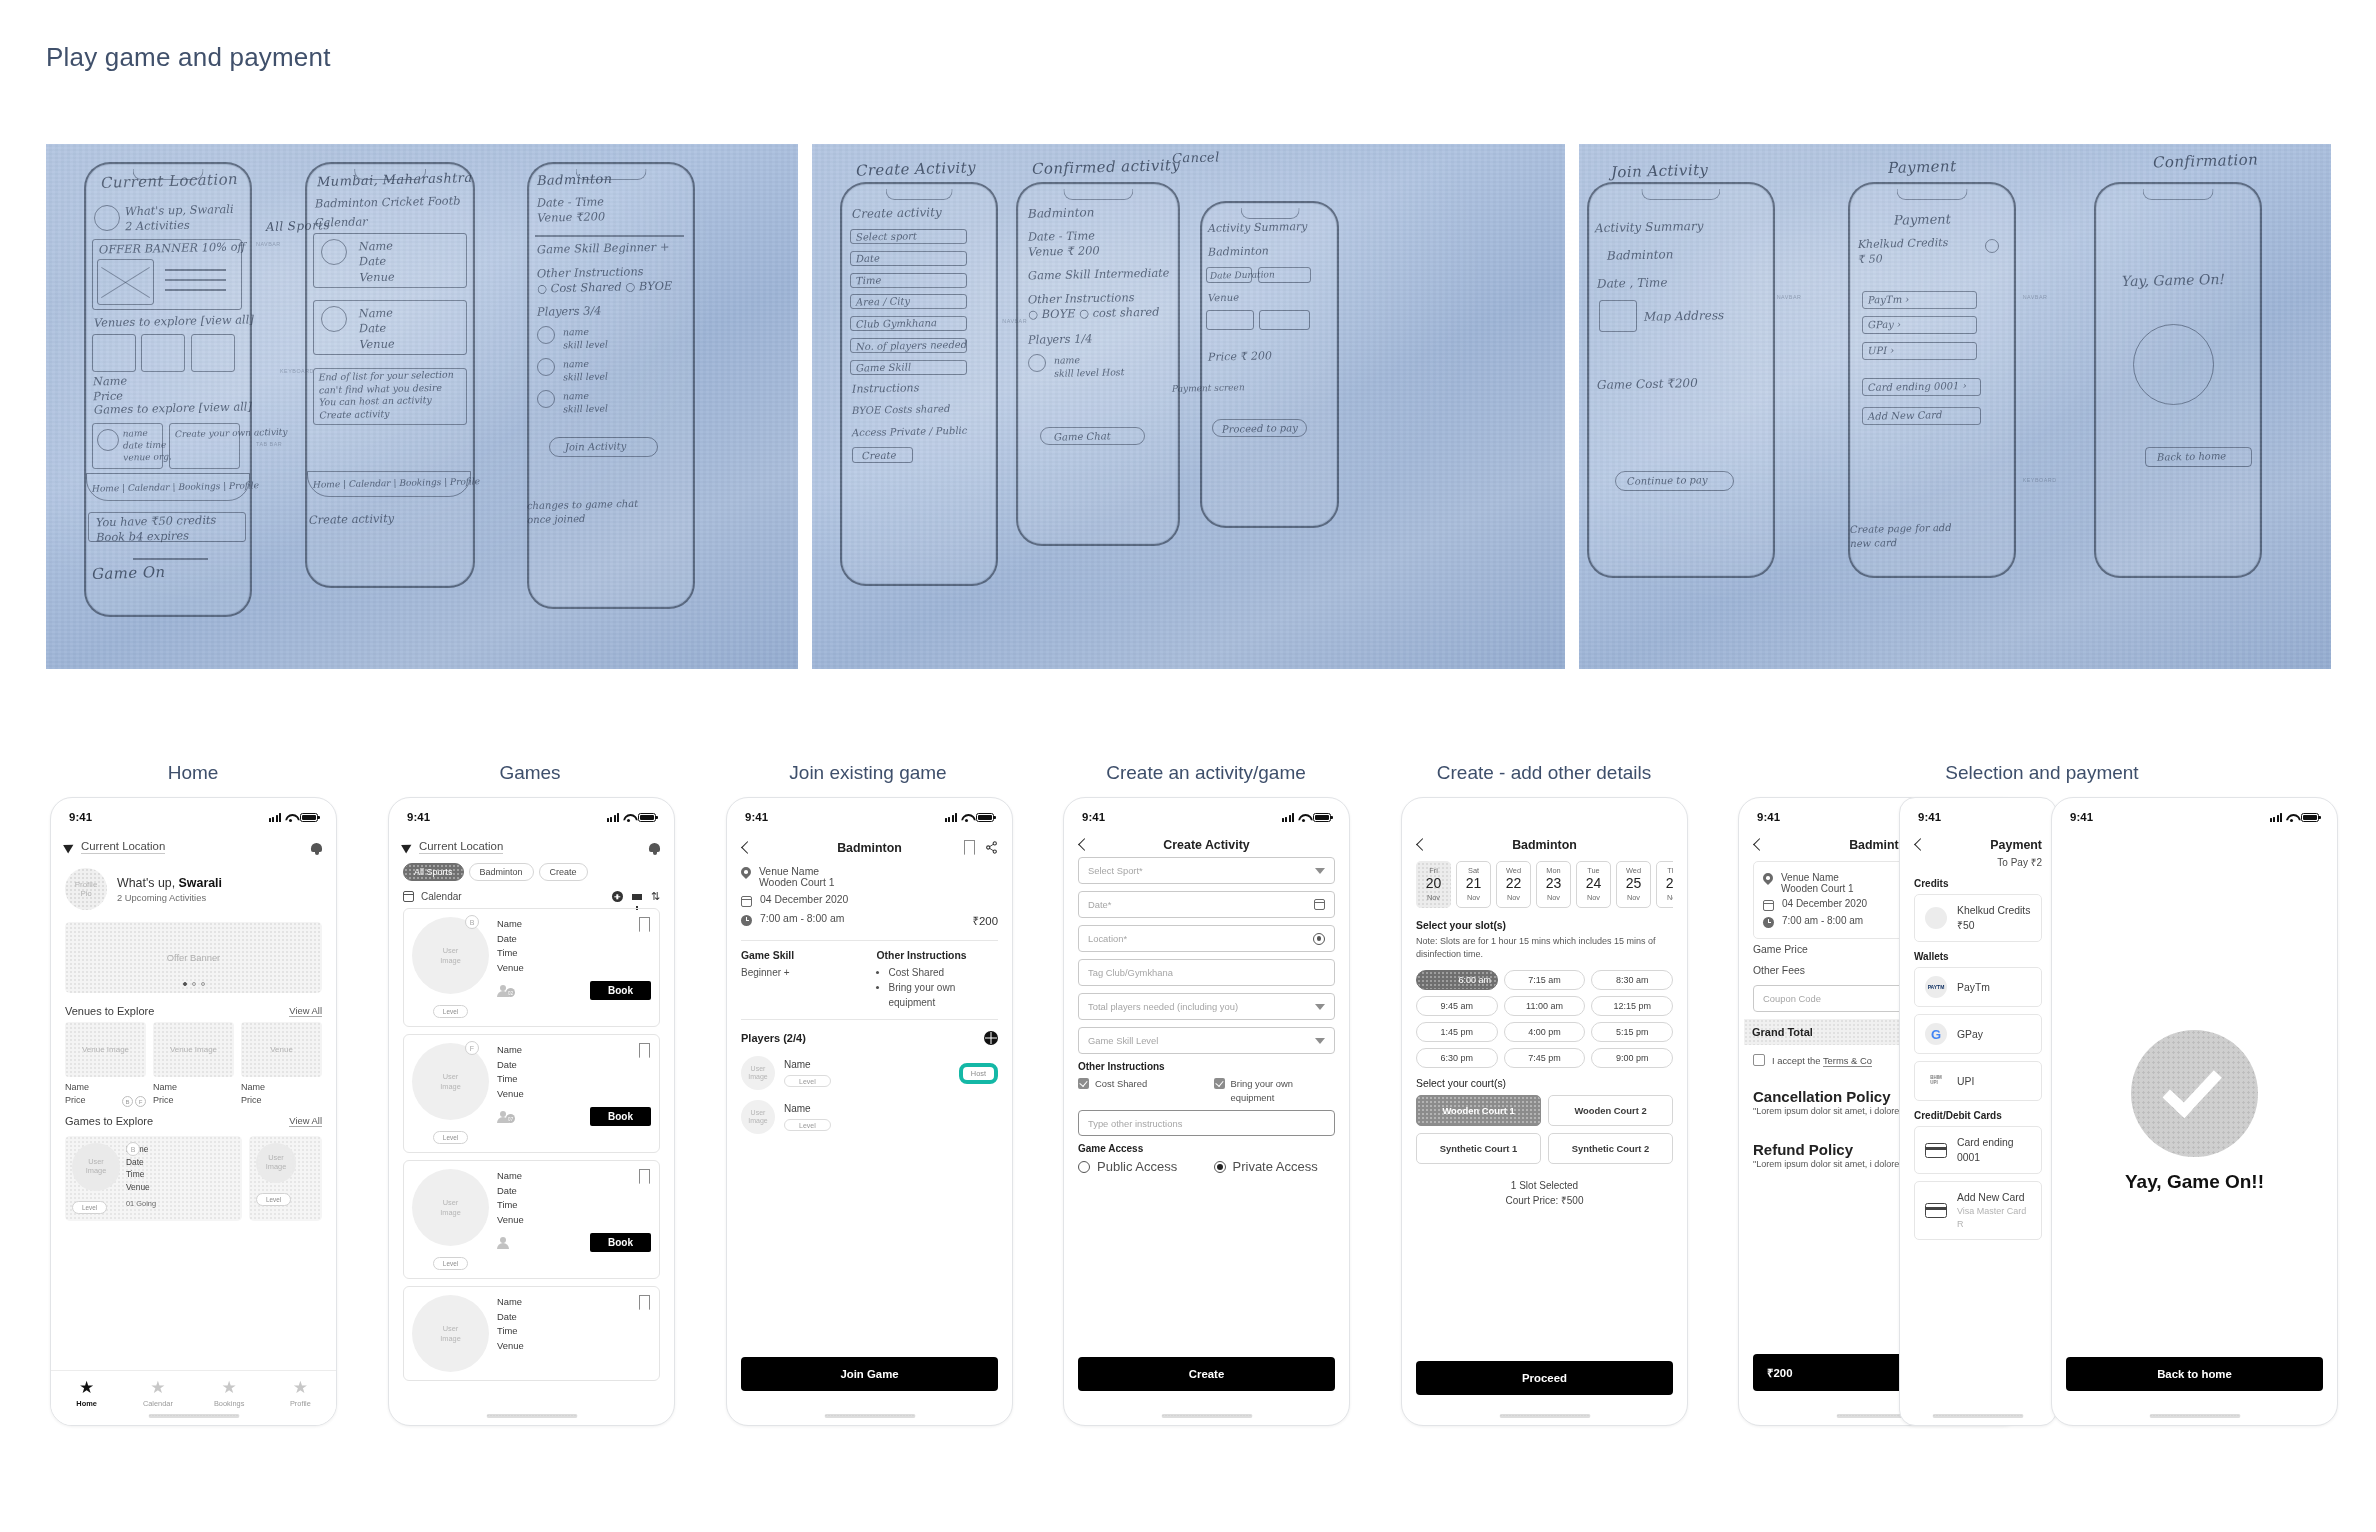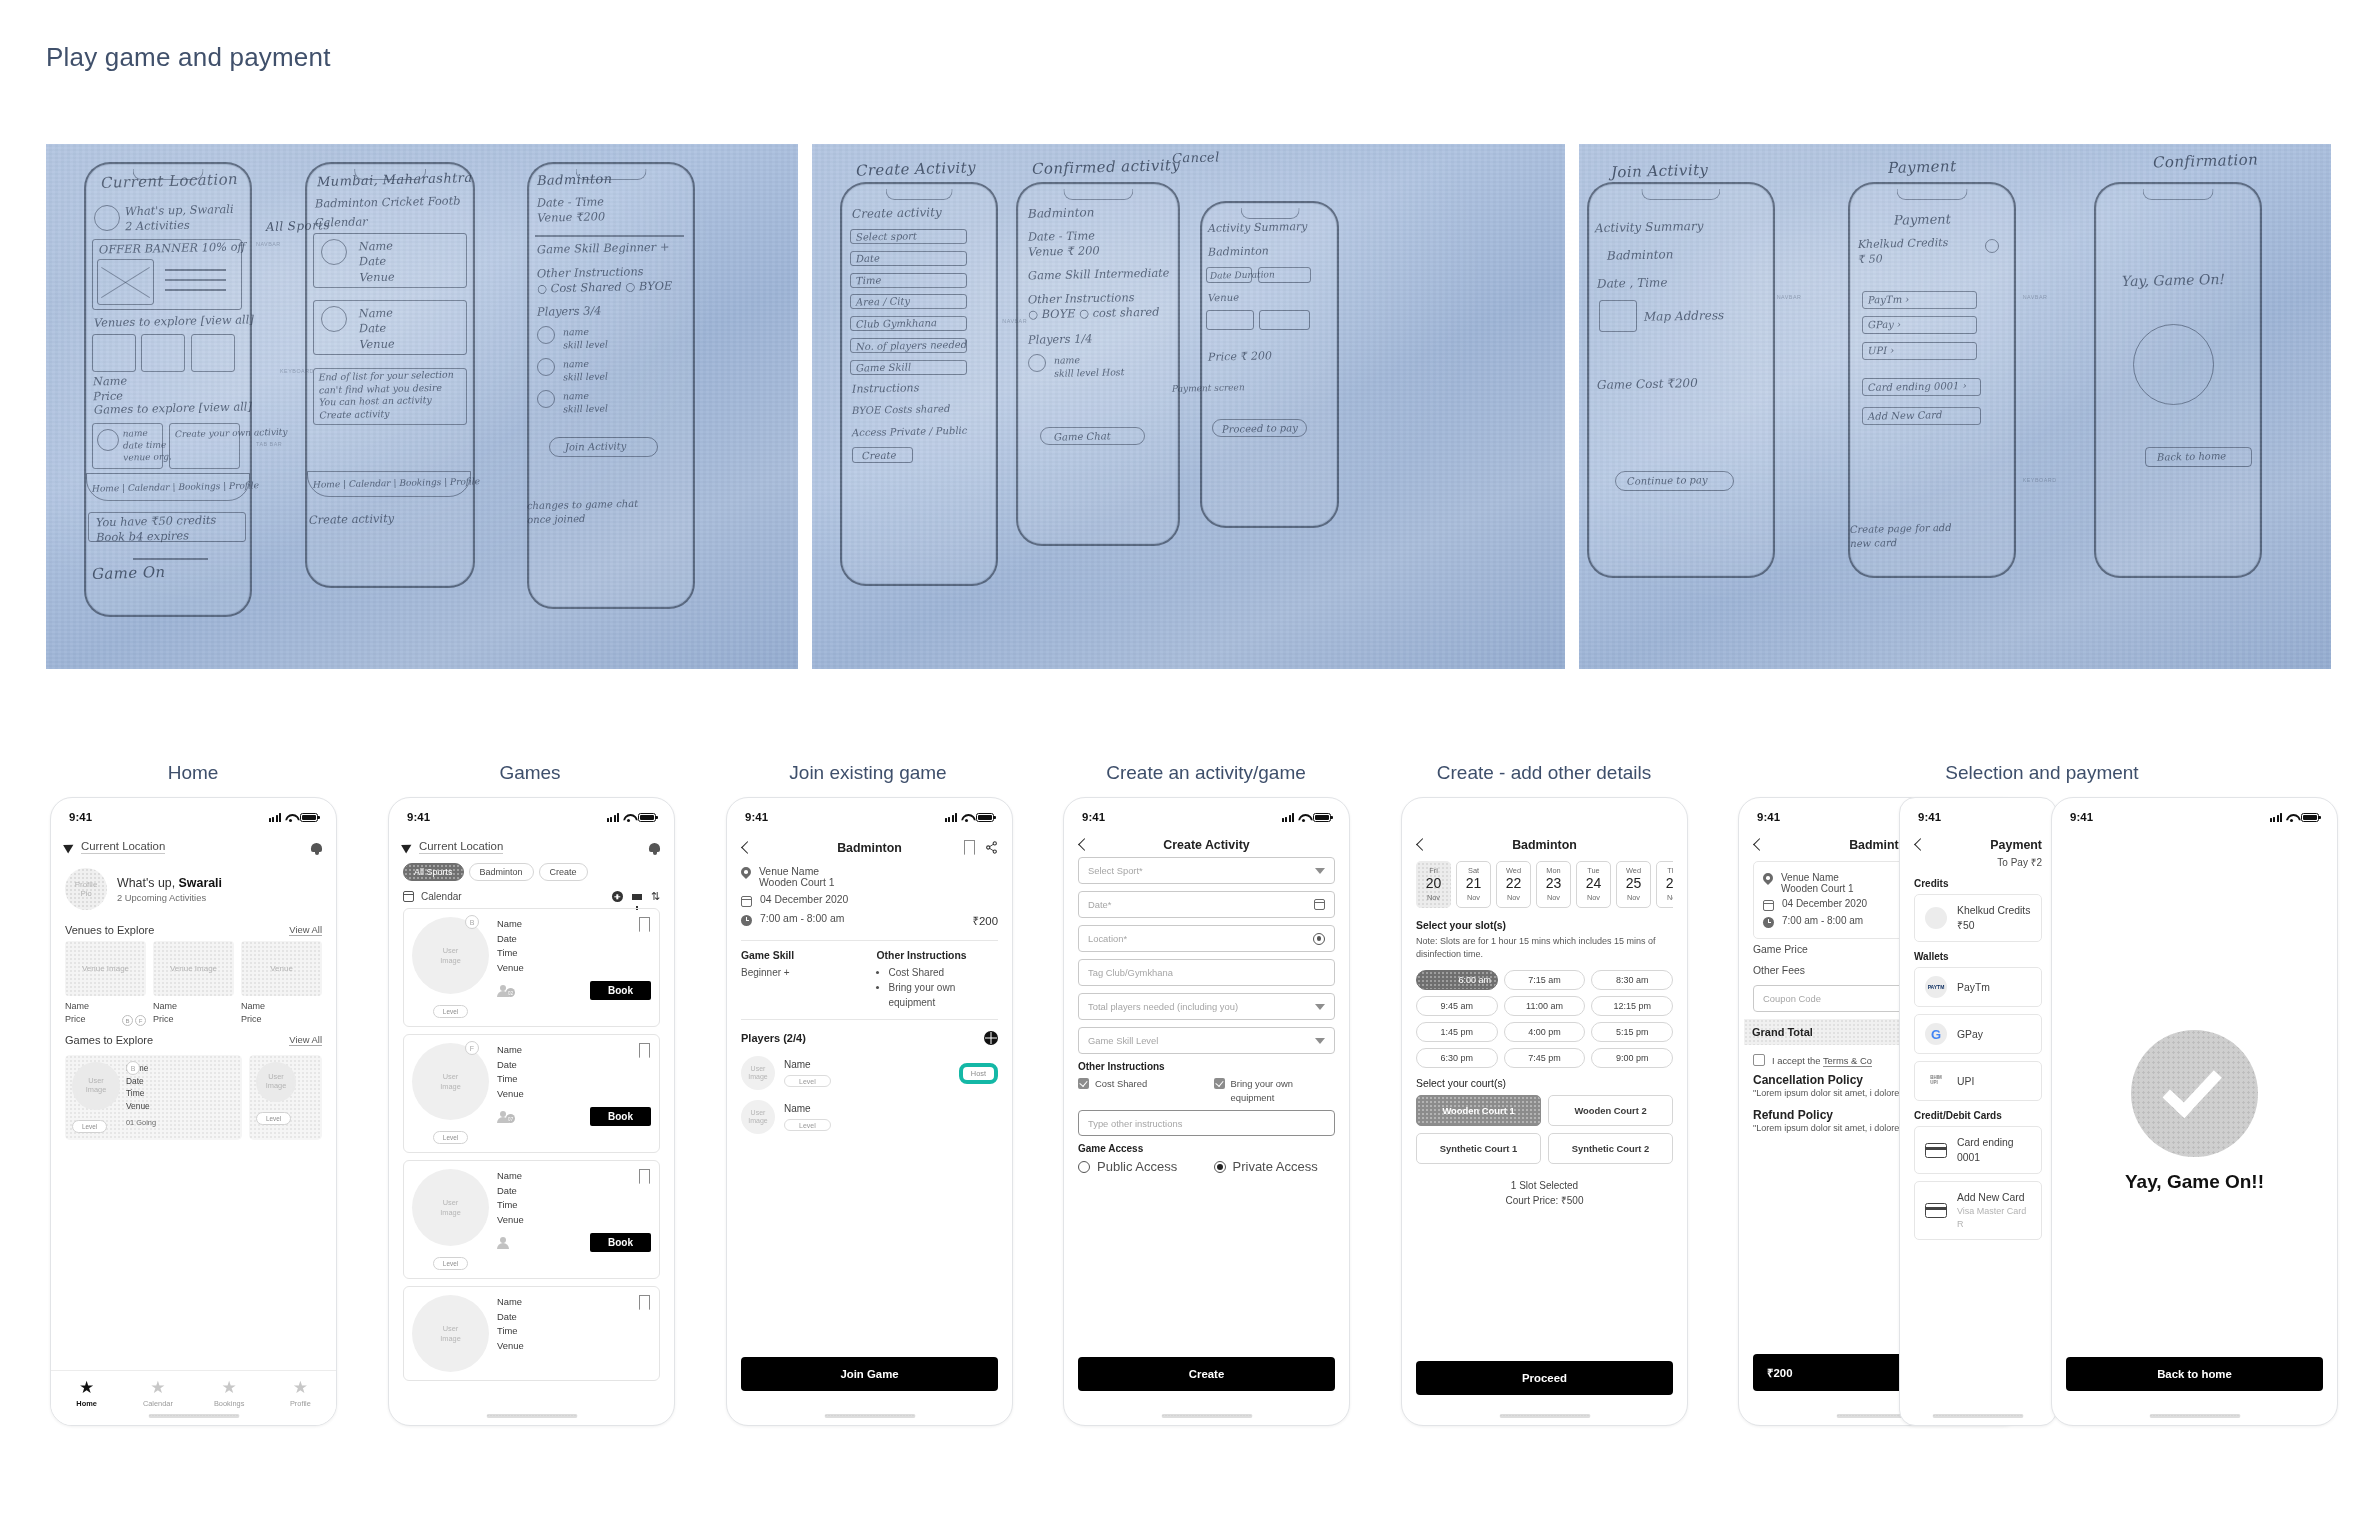--- a/index.html
+++ b/index.html
@@ -421,21 +421,21 @@
   .sumbox { border:1px solid #e6e6e6; border-radius:5px; padding:8px 9px; margin-top:4px; }
   .fee-row { display:flex; justify-content:space-between; font-size:10.4px; color:#4a4a4a; padding:5px 0; }
   .grand {
     display:flex; justify-content:space-between; font-size:11px; font-weight:700; color:#222;
     background:#f0f0f0; background-image: radial-gradient(#e0e0e0 1px, transparent 1px);
     background-size:4px 4px; padding:7px 8px; margin:6px -9px 0;
   }
   .terms { display:flex; align-items:center; gap:7px; font-size:9.4px; color:#4f4f4f; margin-top:9px; }
   .cb-empty { width:12px;height:12px;border:1.4px solid #8e8e8e;border-radius:2px;flex-shrink:0; }
   .u { border-bottom:1px solid #8a8a8a; }
-  .pol-h { font-size:12px; font-weight:700; color:#222; margin-top:7px; }
+  .pol-h { font-size:15px; font-weight:700; color:#222; margin-top:22px; }
   .pol-t { font-size:9px; color:#555; line-height:1.5; }
 
   .pay-sub { text-align:center; font-size:10px; color:#4a4a4a; margin-top:-2px; }
   .pay-group { font-size:10px; font-weight:700; color:#222; margin:9px 0 5px; }
   .pay-item {
     border:1px solid #e6e6e6; border-radius:5px; padding:8px 10px;
     display:flex; align-items:center; gap:10px; margin-bottom:7px;
   }
   .pay-logo { width:22px;height:22px;border-radius:50%;background:#ececec;flex-shrink:0;
     display:flex;align-items:center;justify-content:center;font-size:6px;font-weight:700;}
@@ -691,20 +691,28 @@
           </div>
 
           <div class="greet">
             <div class="avatar-ph">Profile<br>Pic</div>
             <div>
               <div class="greet-main"><span>What's up, </span><b>Swarali</b></div>
               <div class="greet-sub">2 Upcoming Activities</div>
             </div>
           </div>
 
+          <div class="banner">
+            <span>Offer Banner</span>
+            <div class="dots">
+                <i class="on"></i>
+                <i></i>
+                <i></i>
+              </div>
+          </div>
 
           <div class="sec-head">
             <div class="sec-title">Venues to Explore</div>
             <div class="view-all">View All</div>
           </div>
           <div class="venue-row">
             <div class="venue-card">
               <div class="venue-img">Venue Image</div>
               <div class="venue-meta">
                 <div class="venue-name"><span>Name</span><br><span>Price</span></div>

